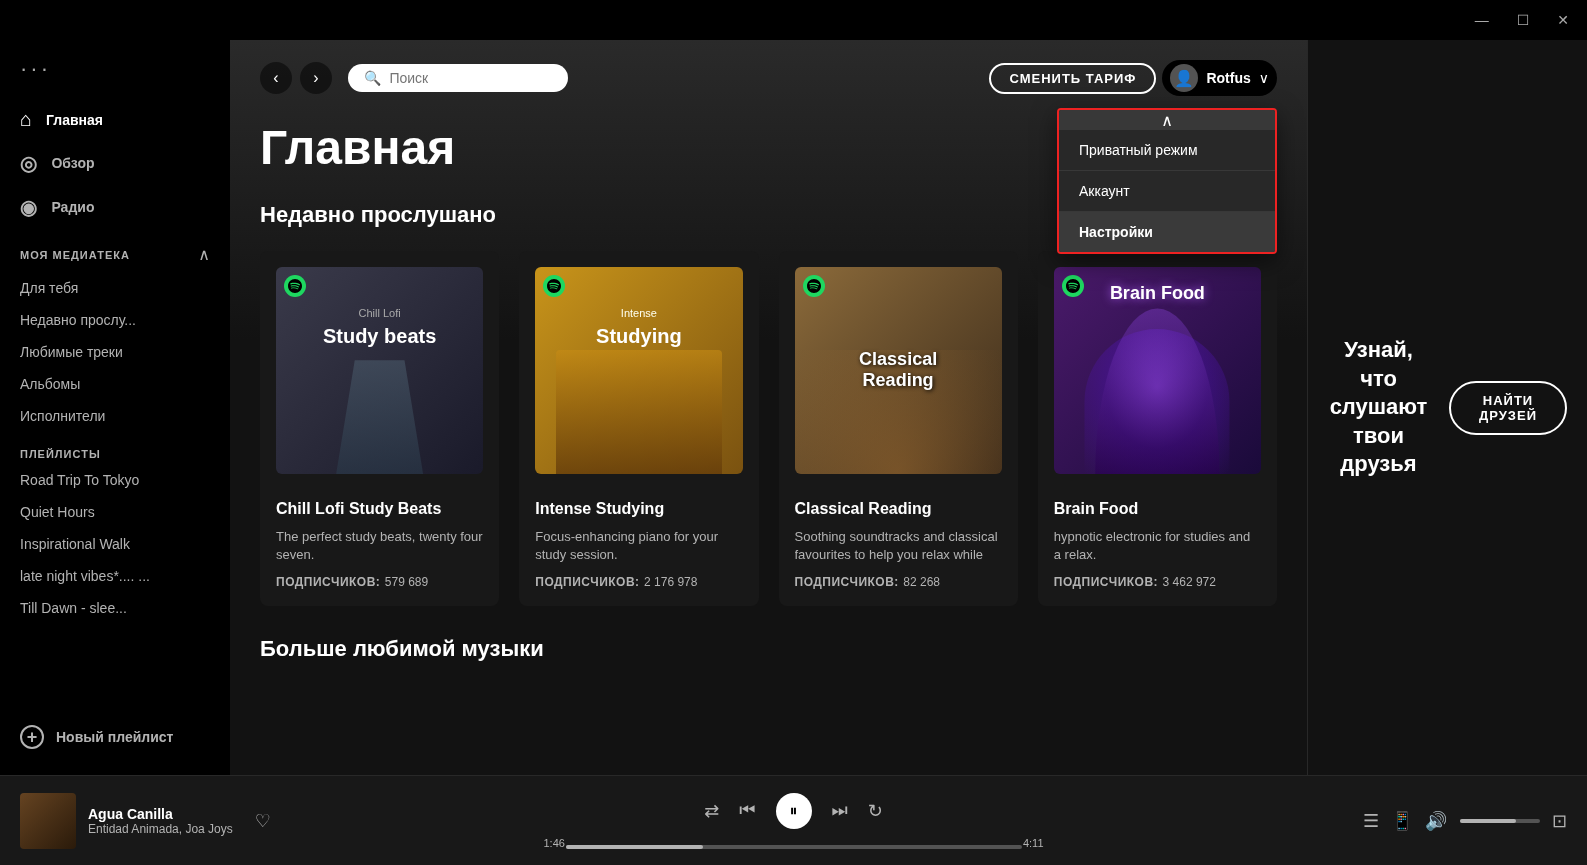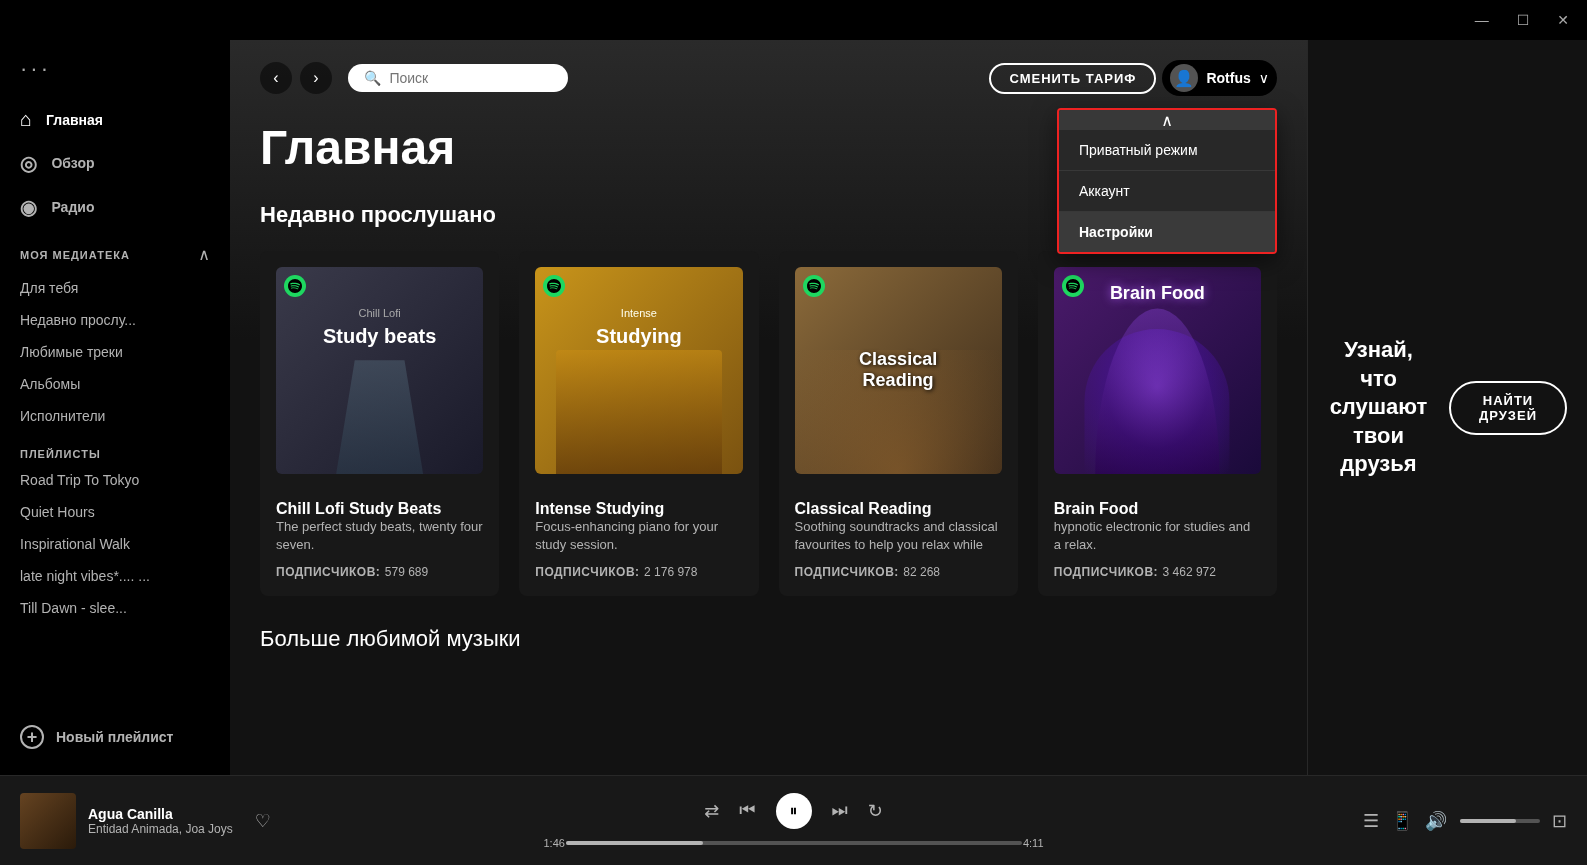--- a/index.html
+++ b/index.html
@@ -270,21 +270,21 @@
       aspect-ratio: 1;
       border-radius: 6px;
       margin-bottom: 26px;
       overflow: hidden;
       position: relative;
     }
     .card-title {
       font-size: 16px;
       font-weight: 700;
       color: #fff;
-      margin-bottom: 0;
+      margin-bottom: 10px;
     }
     .card-desc {
       font-size: 13px;
       color: #b3b3b3;
       margin-bottom: 8px;
       line-height: 1.4;
       height: 36px;
       overflow: hidden;
     }
     .card-subs {
@@ -399,21 +399,21 @@
       background: #fff;
       display: flex;
       align-items: center;
       justify-content: center;
       font-size: 16px;
       color: #000;
       cursor: pointer;
     }
     .progress-bar {
       display: flex;
-      align-items: center;
+      align-items: flex-end;
       gap: 1px;
       width: 100%;
       max-width: 500px;
     }
     .progress-time { font-size: 11px; color: #b3b3b3; }
     .progress-track {
       flex: 1;
       height: 4px;
       background: #535353;
       border-radius: 2px;
@@ -472,21 +472,21 @@
       color: #fff;
       cursor: pointer;
       border-bottom: 1px solid #383838;
     }
     .dropdown-item.active { background: #3a3a3a; font-weight: 700; }
     .dropdown-item:last-child { border-bottom: none; }
 
     
     .section-bottom-title {
       font-size: 22px;
-      font-weight: 400;
+      font-weight: 700;
       color: #fff;
       margin-bottom: 22px;
     }
   </style>
 </head>
 <body>
 
 <div class="titlebar">
   <span class="titlebar-btn">—</span>
   <span class="titlebar-btn">☐</span>

